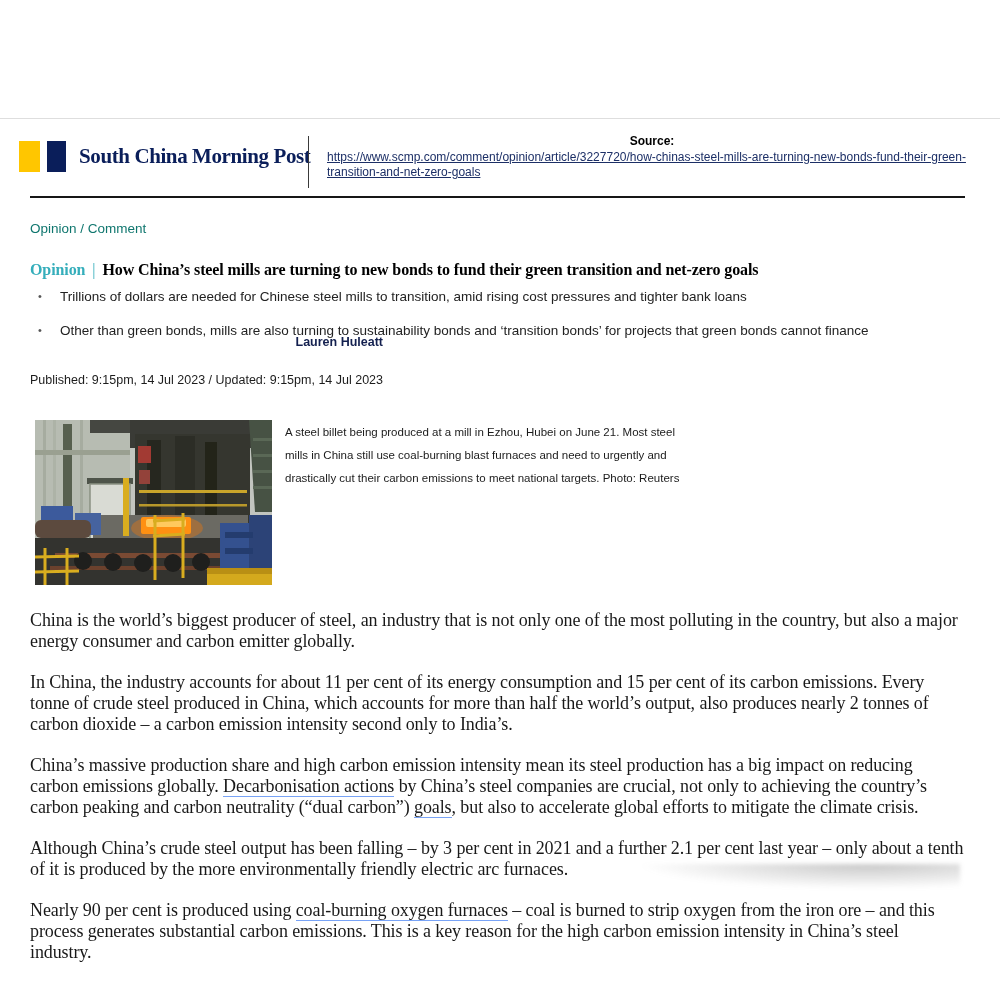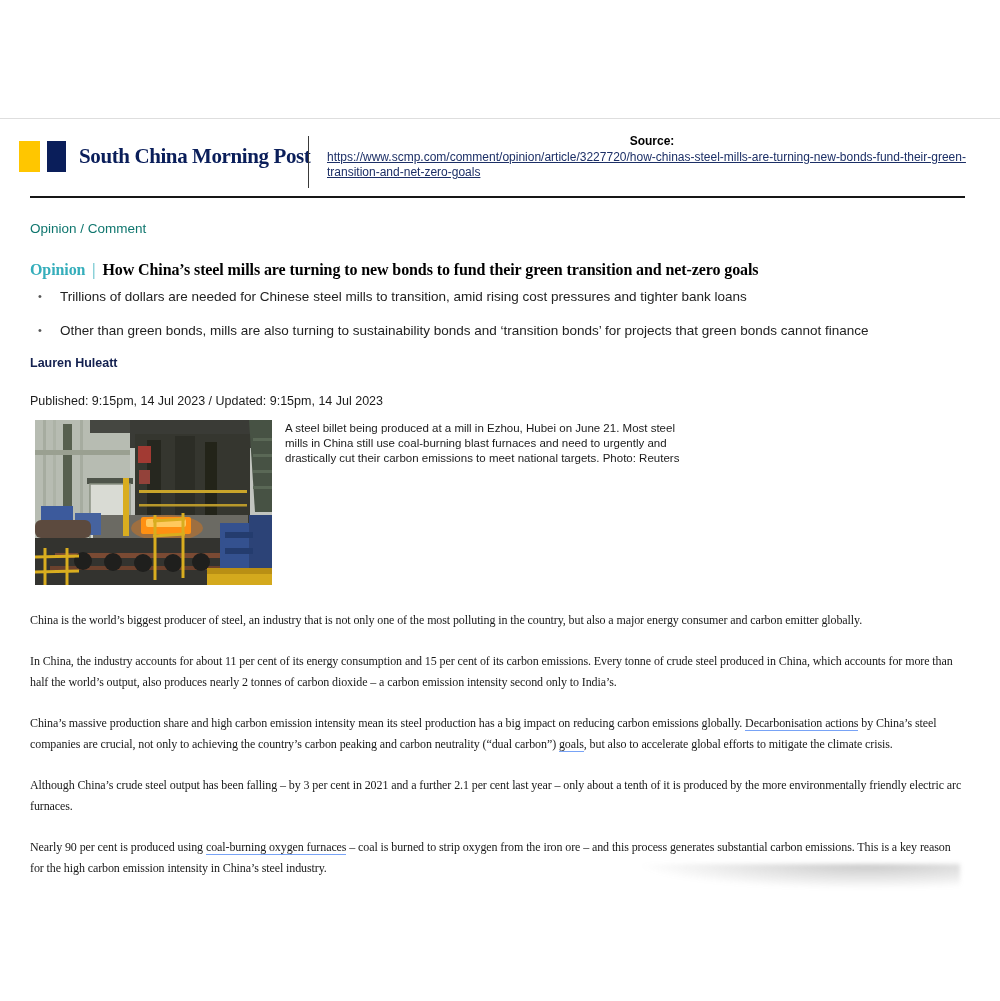--- a/index.html
+++ b/index.html
@@ -31,35 +31,35 @@
   .headline{
     position:absolute;left:30px;top:250px;width:950px;
     font-family:"Liberation Serif",serif;font-weight:bold;font-size:16px;
     color:#000;white-space:nowrap;letter-spacing:-0.1px;
   }
   .headline .kicker{color:#35aebb;}
   .headline .sep{color:#35aebb;padding:0 7px;font-weight:normal;}
   .bullets{position:absolute;left:38px;top:289px;width:930px;}
   .bullet-row{display:flex;margin-bottom:19px;font-size:13.5px;color:#222;line-height:15px;}
   .bullet-dot{width:22px;flex:0 0 22px;color:#555;font-size:11px;line-height:15px;}
-  .byline{position:absolute;left:30px;top:356px;}
+  .byline{position:absolute;left:30px;top:335px;text-align:right;}
   .author{font-size:12.5px;font-weight:bold;color:#13204f;cursor:pointer;}
   .pubdate{margin-top:24px;font-size:12.5px;color:#1c1c1c;}
   
   .figure{position:absolute;left:35px;top:420px;width:237px;height:165px;}
   .caption{
     position:absolute;left:285px;top:421px;width:400px;
-    font-size:11.5px;line-height:15px;color:#1b1b1b;
+    font-size:11.5px;line-height:23px;color:#1b1b1b;
   }
   
   .article{position:absolute;left:30px;top:610px;width:947px;}
   .article p{
     margin:0 13px 20px 0;
     font-family:"Liberation Serif",serif;
-    font-size:12px;line-height:21px;letter-spacing:-0.1px;color:#191919;
+    font-size:18px;line-height:21px;letter-spacing:-0.1px;color:#191919;
   }
   .body-link{color:inherit;text-decoration:none;border-bottom:1.5px solid #78a3f6;cursor:pointer;font-family:Liberation Serif, serif;}
   .page-shadow{
     position:absolute;left:630px;top:864px;width:330px;height:26px;
     background:radial-gradient(ellipse at 72% 0%, rgba(110,110,110,0.38), rgba(255,255,255,0) 68%);
     filter:blur(2px);
     pointer-events:none;
   }
 </style>
 </head>

